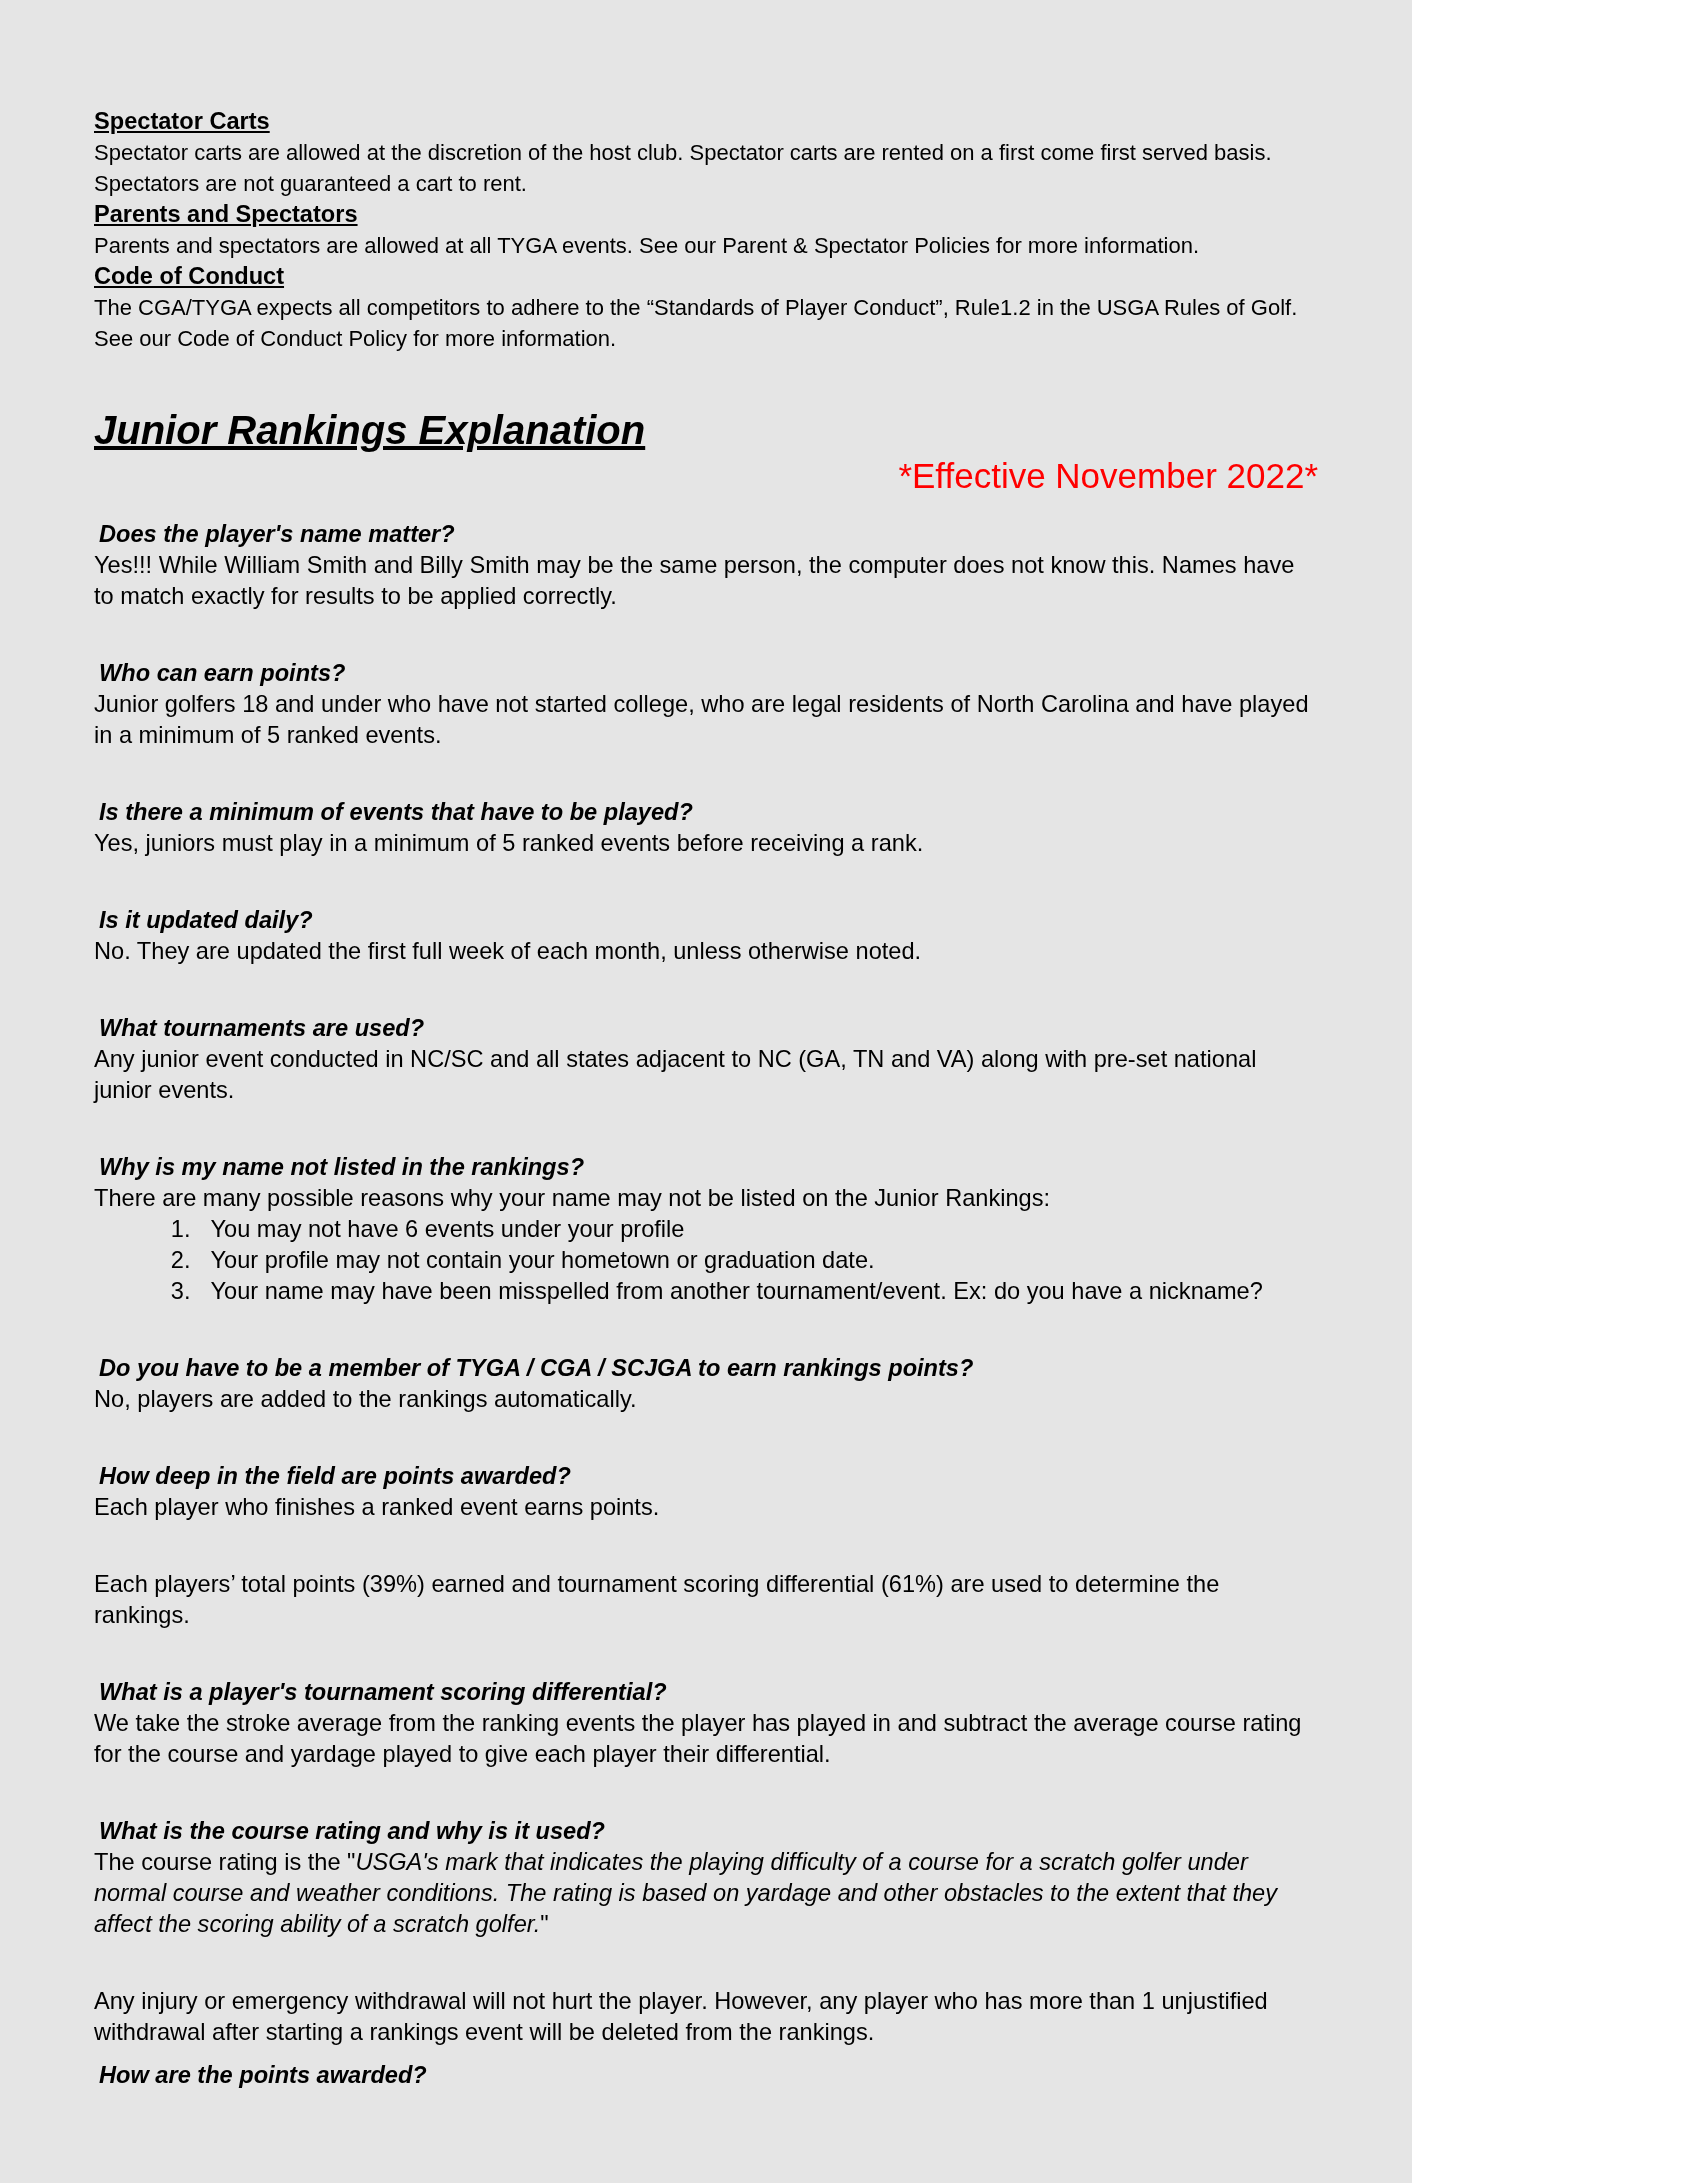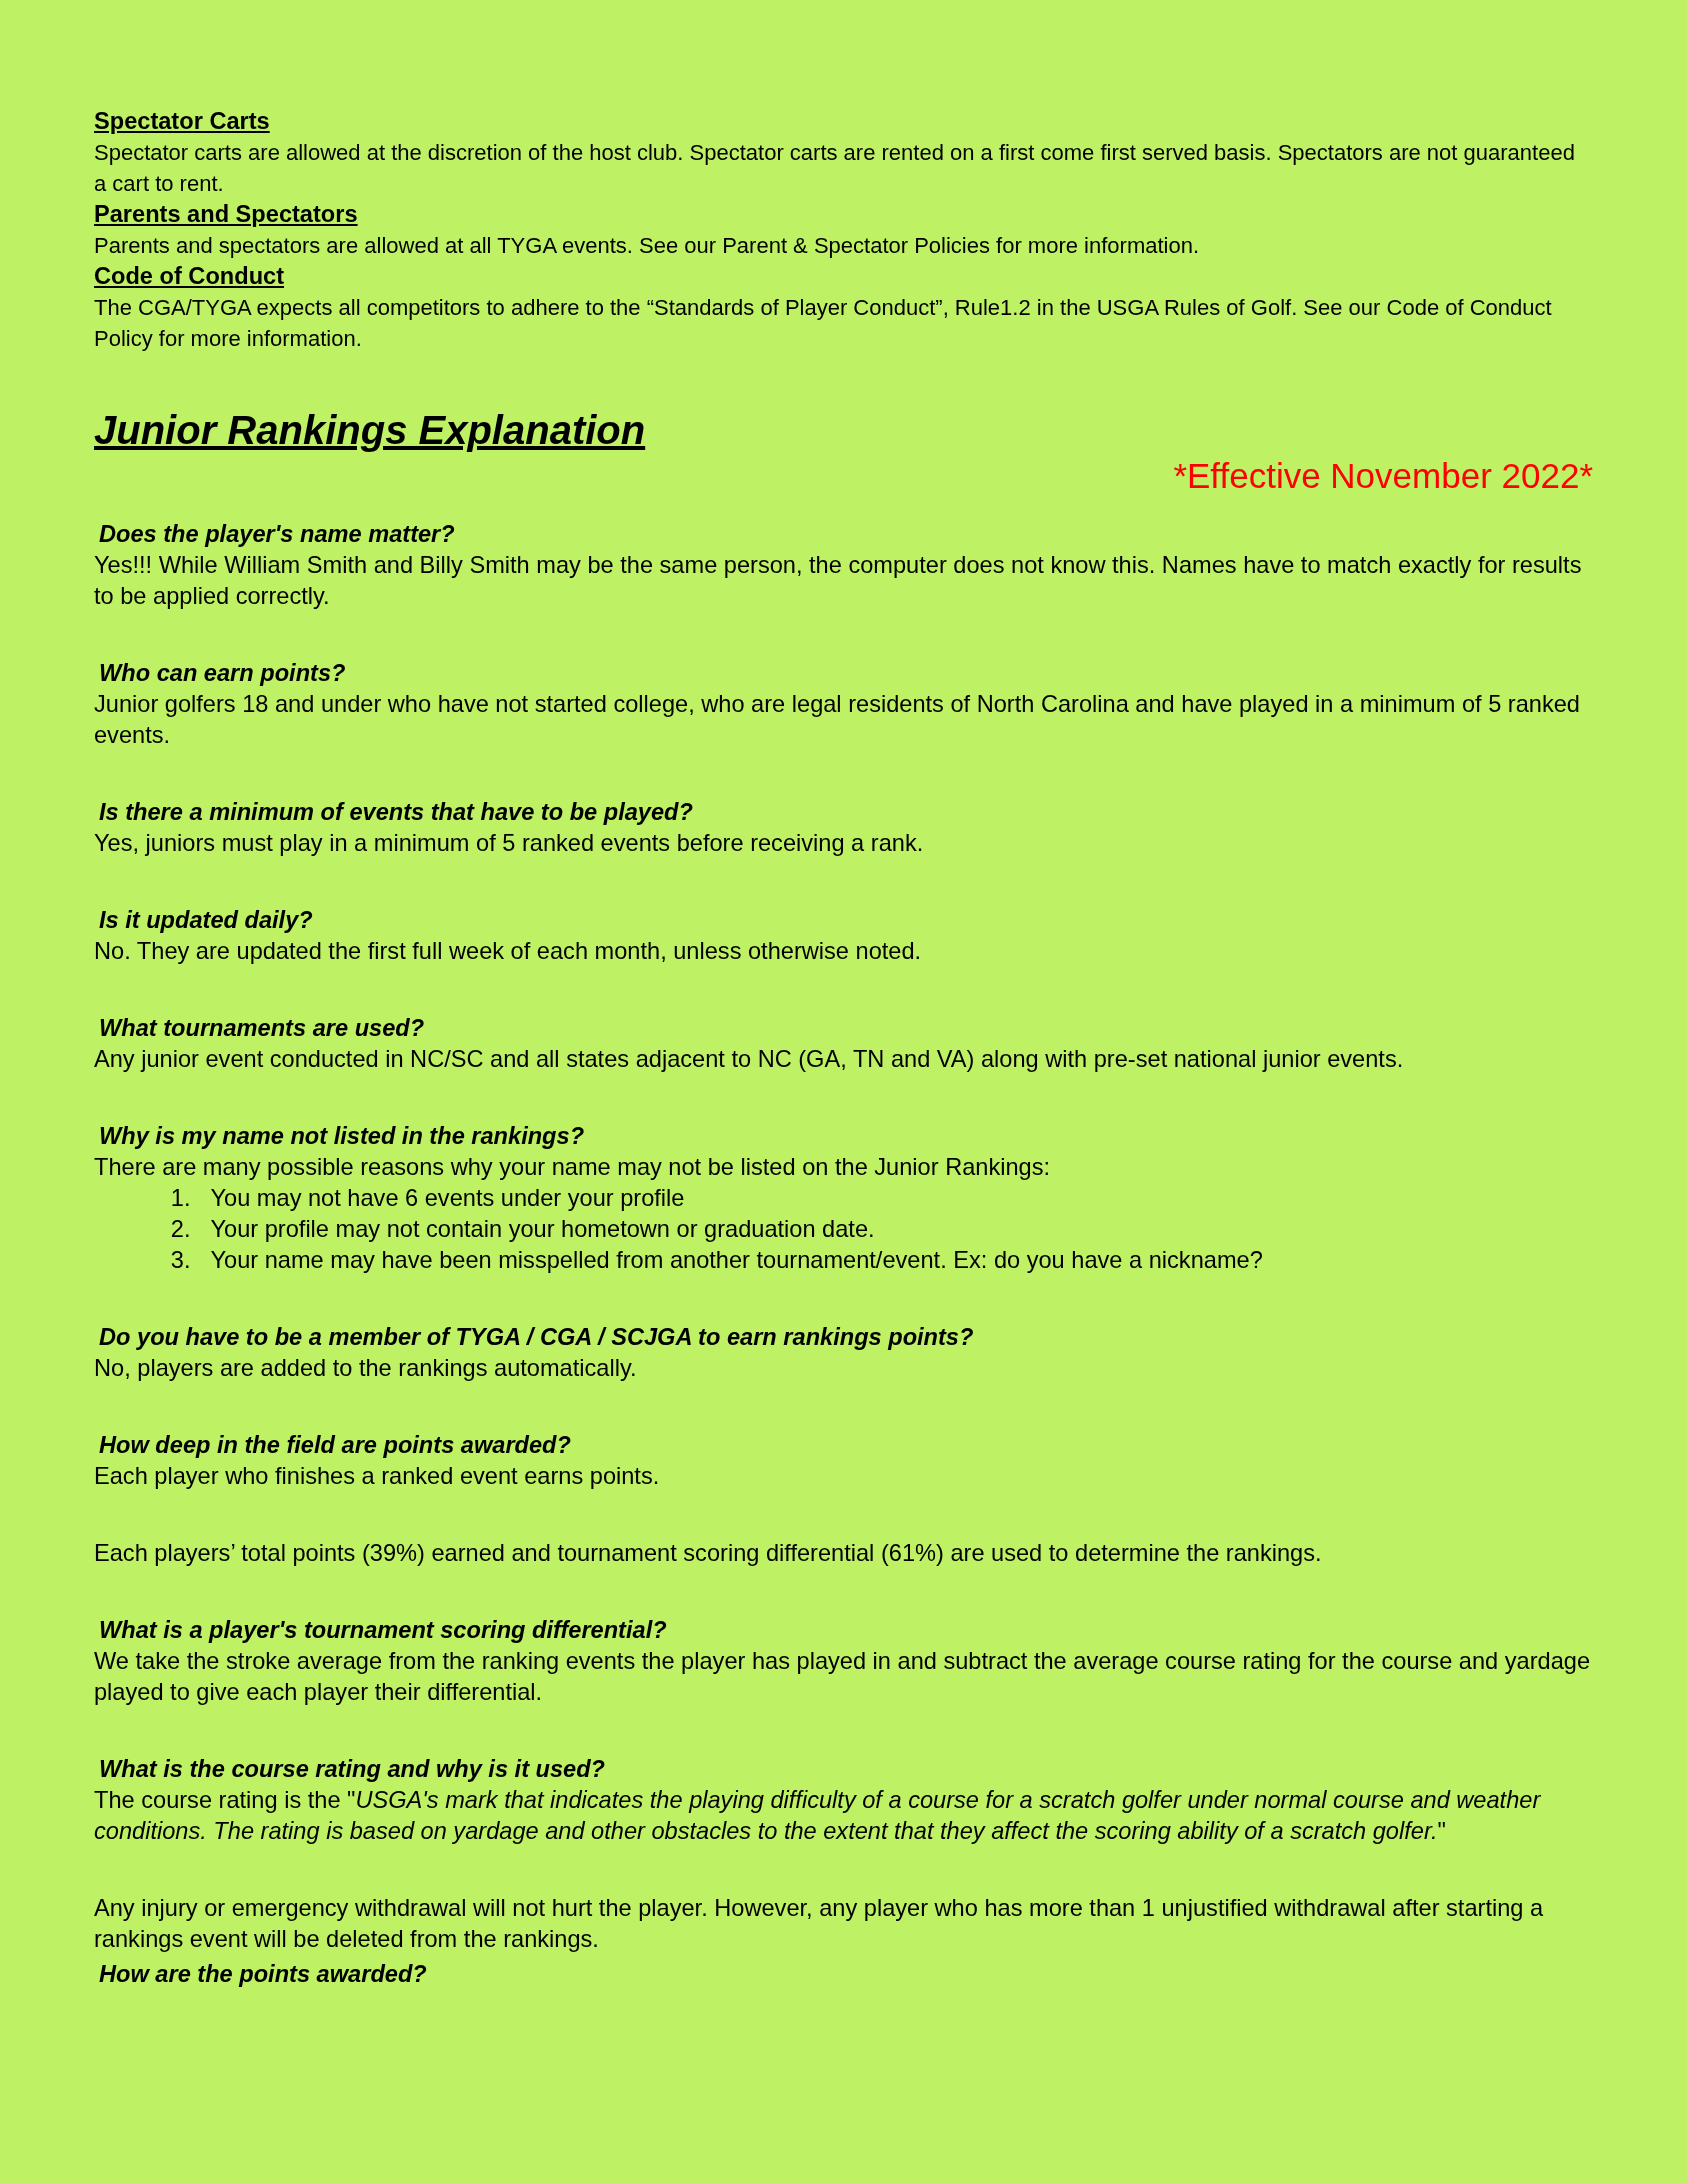--- a/index.html
+++ b/index.html
@@ -9,25 +9,25 @@
     background: #ffffff;
   }
   body {
     font-family: "Liberation Sans", "DejaVu Sans", sans-serif;
     color: #000000;
     -webkit-font-smoothing: antialiased;
   }
   h1, h2, h3, h4, p, ol, li { margin: 0; padding: 0; }
 
   .page {
-    width: 1687px;
+    width: 1412px;
     height: 2183px;
     padding: 106px 94px 17px 94px;
     overflow: hidden;
-    background: #bef264;
+    background: #e5e5e5;
   }
 
   
   .policy-section + .policy-section { }
   .policy-heading {
     font-size: 23.6px;
     font-weight: bold;
     text-decoration: underline;
     line-height: 31px;
   }
@@ -49,21 +49,21 @@
   .doc-subtitle {
     text-align: right;
     font-size: 35px;
     font-weight: normal;
     line-height: 42px;
     margin-bottom: 22px;
   }
 
   
   .faq-item + .faq-item { margin-top: 46px; }
-  .faq-item:last-child { margin-top: 4px; }
+  .faq-item:last-child { margin-top: 12px; }
   .faq-question {
     font-size: 23.6px;
     font-weight: bold;
     font-style: italic;
     line-height: 31px;
     padding-left: 5px;
   }
   .faq-answer {
     font-size: 23.6px;
     line-height: 31px;

